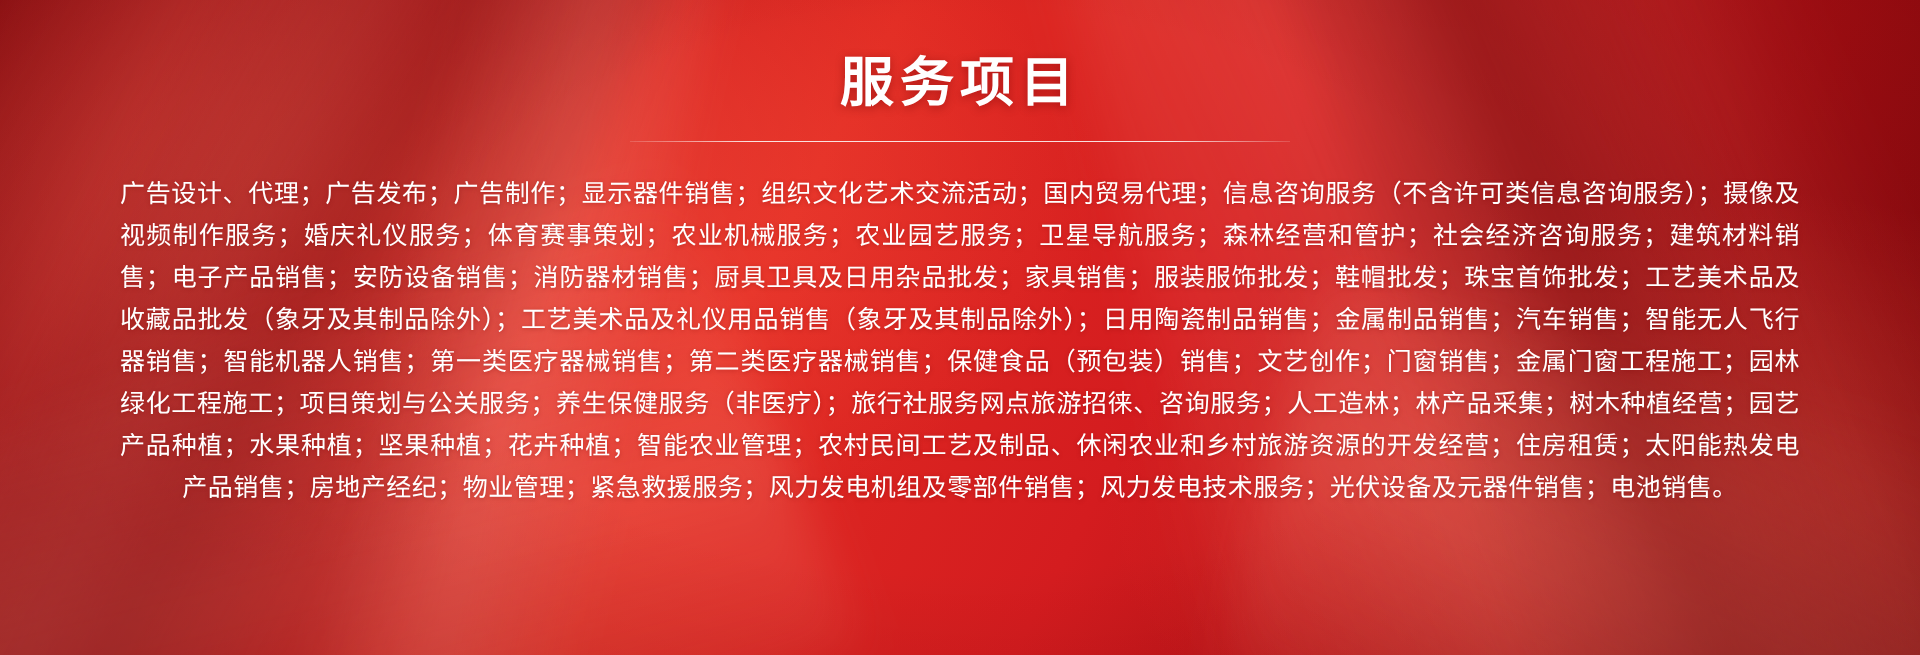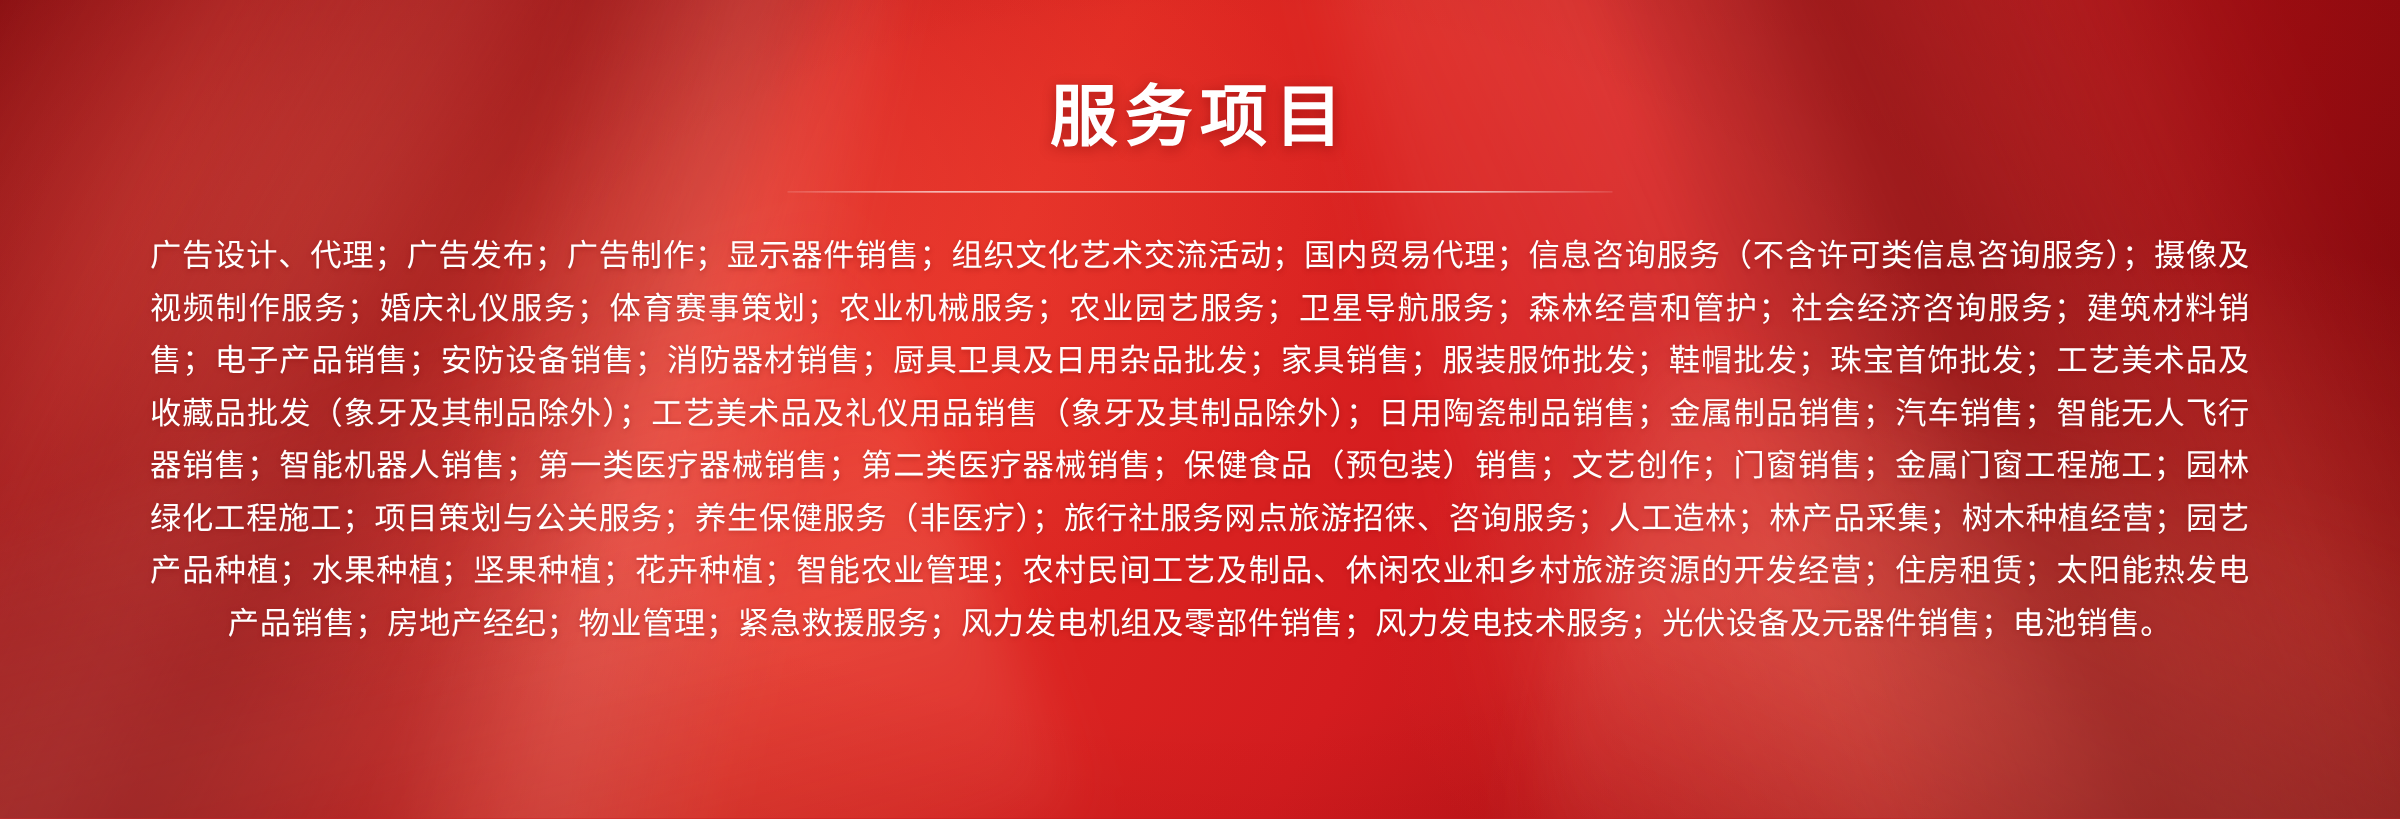--- a/index.html
+++ b/index.html
@@ -87,21 +87,21 @@
     background: radial-gradient(ellipse 1300px 700px at 50% 45%, rgba(0,0,0,0.0) 40%, rgba(90,0,4,0.35) 100%);
     pointer-events: none;
   }
 
   .content {
     position: relative;
     z-index: 5;
     width: 1920px;
     height: 655px;
     box-sizing: border-box;
-    padding: 12px;
+    padding: 0;
   }
 
   .title {
     margin: 0;
     padding-top: 50px;
     text-align: center;
     color: #ffffff;
     font-size: 54px;
     font-weight: bold;
     letter-spacing: 6px;

